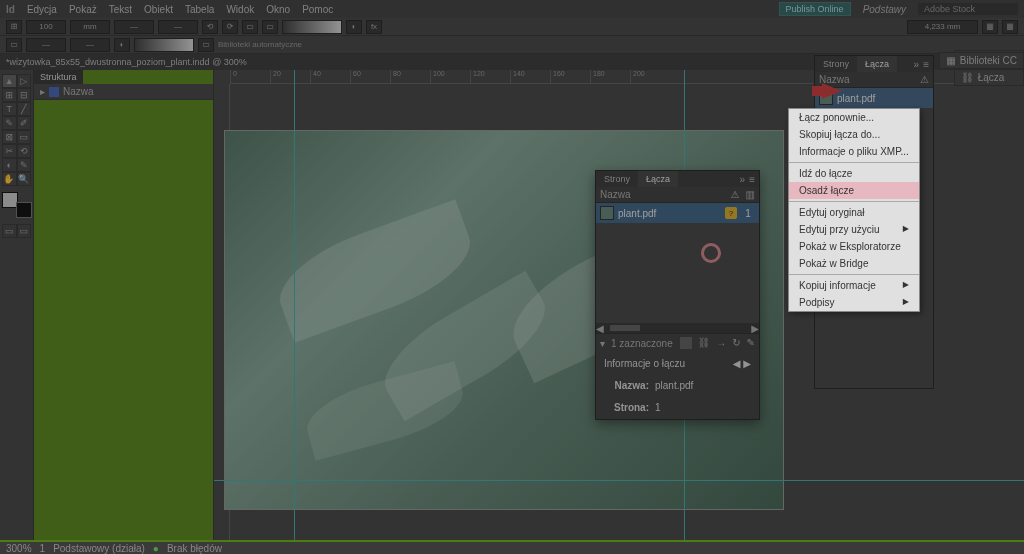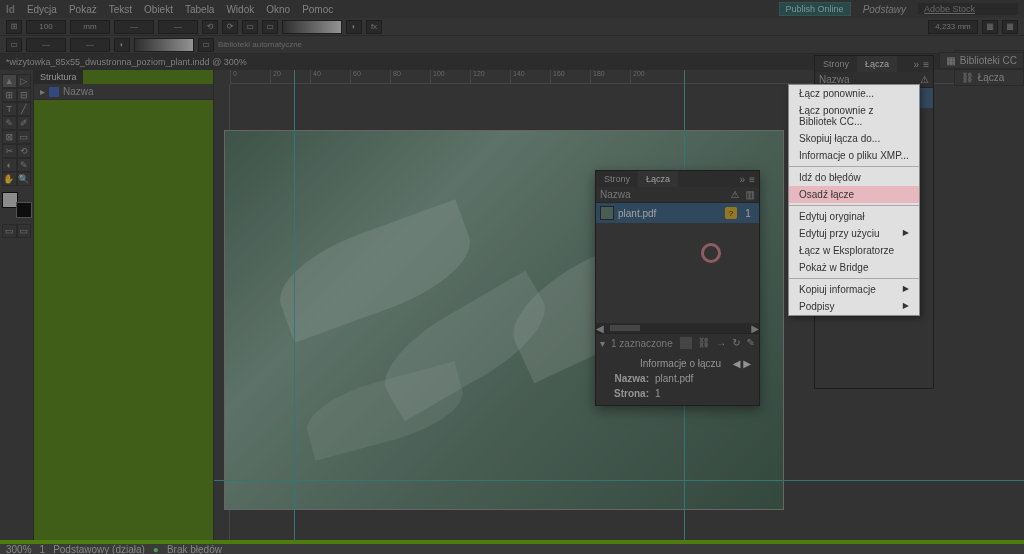--- a/index.html
+++ b/index.html
@@ -4,21 +4,21 @@
 <style>
 * { margin: 0; padding: 0; box-sizing: border-box; font-family: 'Segoe UI', Tahoma, sans-serif; font-size: 10px; }
 body { background: #3a3a3a; width: 1024px; height: 554px; overflow: hidden; position: relative; color: #a0a0a0; }
 
 
 .menubar { height: 18px; background: #353535; display: flex; align-items: center; padding: 0 6px; gap: 12px; color: #b0b0b0; }
 .menubar .logo { color: #888; font-weight: bold; }
 .menubar-right { margin-left: auto; display: flex; gap: 6px; align-items: center; }
 .publish { background: #2a5a5a; color: #a0d0d0; padding: 1px 6px; border: 1px solid #3a6a6a; font-size: 9px; }
 .workspace-sel { color: #a0a0a0; padding: 0 6px; font-style: italic; }
-.search-top { background: #2a2a2a; color: #888; padding: 1px 6px; width: 100px; font-size: 9px; text-decoration: underline; }
+.search-top { background: #2a2a2a; color: #888; padding: 1px 6px; width: 100px; font-size: 9px; }
 
 
 .toolbar-row { height: 18px; background: #3a3a3a; border-bottom: 1px solid #2a2a2a; display: flex; align-items: center; padding: 0 6px; gap: 4px; }
 .tb-btn, .tb-input { background: #2a2a2a; border: 1px solid #1a1a1a; height: 14px; display: inline-flex; align-items: center; justify-content: center; color: #999; font-size: 8px; }
 .tb-btn { width: 16px; }
 .tb-input { width: 40px; padding: 0 2px; }
 .gradient-bar { width: 60px; height: 14px; background: linear-gradient(to right, #333, #ccc); border: 1px solid #1a1a1a; }
 
 
 .doc-tab-bar { height: 16px; background: #2e2e2e; display: flex; align-items: center; padding: 0 6px; }
@@ -71,40 +71,40 @@
 .thumb { width: 14px; height: 14px; background: #5a7a6a; border: 1px solid #222; }
 .link-name { flex: 1; color: #ddd; }
 .warn-badge { width: 12px; height: 12px; background: #d0a020; border-radius: 2px; display: flex; align-items: center; justify-content: center; color: #222; font-size: 8px; }
 .pink-ring { position: absolute; width: 20px; height: 20px; border: 3px solid rgba(255,150,160,0.7); border-radius: 50%; left: 105px; top: 40px; pointer-events: none; }
 .panel-body { min-height: 120px; background: #3a3a3a; position: relative; }
 .panel-scroll { height: 10px; background: #2a2a2a; display: flex; align-items: center; }
 .scroll-thumb { height: 6px; background: #555; width: 30px; margin-left: 6px; }
 .panel-status { display: flex; align-items: center; padding: 3px 4px; gap: 6px; background: #333; border-top: 1px solid #222; }
 .panel-status .ic { width: 12px; height: 12px; background: #555; }
 .info-section { background: #333; padding: 4px; }
-.info-header { display: flex; justify-content: space-between; padding: 2px 4px; color: #ccc; margin-left: 36px; }
-.info-row { display: flex; padding: 2px 4px; gap: 6px; }
+.info-header { display: flex; justify-content: space-between; padding: 2px 4px; color: #ccc; }
+.info-row { display: flex; padding: 2px 4px; gap: 6px; margin-top: 7px; }
 .info-label { color: #ccc; font-weight: bold; width: 45px; text-align: right; }
 .info-val { color: #ccc; }
 
 
 .links-panel-small { position: absolute; right: 90px; top: 55px; width: 120px; background: #3a3a3a; border: 1px solid #1a1a1a; }
 .links-panel-small .panel-link-row { background: #3a5a7a; }
 .red-arrow { position: absolute; right: 182px; top: 83px; width: 0; height: 0; border-top: 8px solid transparent; border-bottom: 8px solid transparent; border-left: 20px solid #c03030; }
 .red-arrow::before { content: ''; position: absolute; left: -30px; top: -5px; width: 12px; height: 10px; background: #c03030; }
 
 
-.context-menu { position: absolute; right: 104px; top: 84px; width: 132px; background: #e0e0e0; border: 1px solid #888; box-shadow: 2px 2px 6px rgba(0,0,0,0.4); }
+.context-menu { position: absolute; right: 104px; top: 108px; width: 132px; background: #e0e0e0; border: 1px solid #888; box-shadow: 2px 2px 6px rgba(0,0,0,0.4); }
 .cm-item { padding: 3px 10px; color: #333; font-size: 9px; cursor: pointer; position: relative; display: flex; justify-content: space-between; }
 .cm-item.highlighted { background: #e8b8c0; }
 .cm-sep { height: 1px; background: #aaa; margin: 2px 0; }
 .cm-arrow { color: #333; font-size: 8px; }
 
 
-.status-bar { position: absolute; bottom: 0; left: 0; right: 0; height: 14px; background: #3a3a3a; border-top: 4px solid #4d7c0f; display: flex; align-items: center; padding: 0 6px; gap: 8px; color: #888; font-size: 8px; }
+.status-bar { position: absolute; bottom: 0; left: 0; right: 0; height: 14px; background: #3a3a3a; border-top: 2px solid #4d7c0f; display: flex; align-items: center; padding: 0 6px; gap: 8px; color: #888; font-size: 8px; }
 
 .dim-overlay { position: absolute; inset: 0; background: rgba(40,40,40,0.35); pointer-events: none; }
 </style>
 </head>
 <body>
 
 <div class="menubar">
   <span class="logo">Id</span>
   <span>Edycja</span>
   <span>Pokaż</span>
@@ -128,21 +128,21 @@
   <span class="tb-input">—</span>
   <span class="tb-input">—</span>
   <span class="tb-btn">⟲</span>
   <span class="tb-btn">⟳</span>
   <span class="tb-btn">▭</span>
   <span class="tb-btn">▭</span>
   <span class="gradient-bar"></span>
   <span class="tb-btn">◐</span>
   <span class="tb-btn">fx</span>
   <span style="flex:1"></span>
-  <span class="tb-input" style="width:50px">4,233 mm</span>
+  <span class="tb-input" style="width:71px">4,233 mm</span>
   <span class="tb-btn">▦</span>
   <span class="tb-btn">▦</span>
 </div>
 <div class="toolbar-row">
   <span class="tb-btn">▭</span>
   <span class="tb-input">—</span>
   <span class="tb-input">—</span>
   <span class="tb-btn">◐</span>
   <span class="gradient-bar"></span>
   <span class="tb-btn">▭</span>
@@ -333,45 +333,42 @@
   </div>
 </div>
 
 <div class="dim-overlay"></div>
 
 <div class="context-menu">
   <div class="cm-item">
       <span>Łącz ponownie...</span>
     </div>
   <div class="cm-item">
-      <span>Łącz ponownie z Bibliotek CC...</span>
-    </div>
-  <div class="cm-item">
       <span>Skopiuj łącza do...</span>
     </div>
   <div class="cm-item">
       <span>Informacje o pliku XMP...</span>
     </div>
   <div class="cm-sep"></div>
   <div class="cm-item">
-      <span>Idź do błędów</span>
+      <span>Idź do łącze</span>
     </div>
   <div class="cm-item highlighted">
       <span>Osadź łącze</span>
     </div>
   <div class="cm-sep"></div>
   <div class="cm-item">
       <span>Edytuj oryginał</span>
     </div>
   <div class="cm-item">
       <span>Edytuj przy użyciu</span>
       <span class="cm-arrow">▶</span>
     </div>
   <div class="cm-item">
-      <span>Łącz w Eksploratorze</span>
+      <span>Pokaż w Eksploratorze</span>
     </div>
   <div class="cm-item">
       <span>Pokaż w Bridge</span>
     </div>
   <div class="cm-sep"></div>
   <div class="cm-item">
       <span>Kopiuj informacje</span>
       <span class="cm-arrow">▶</span>
     </div>
   <div class="cm-item">

